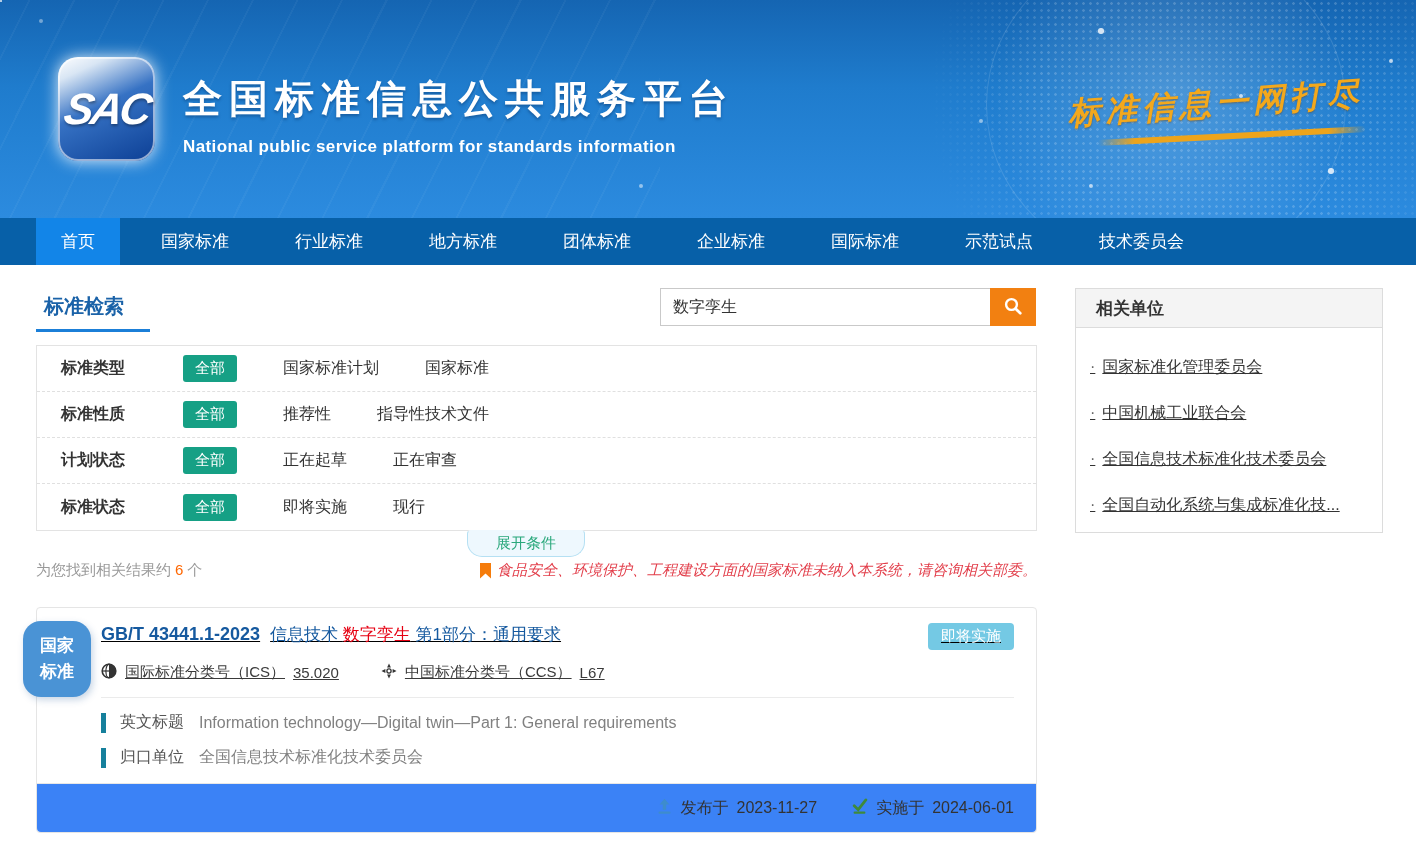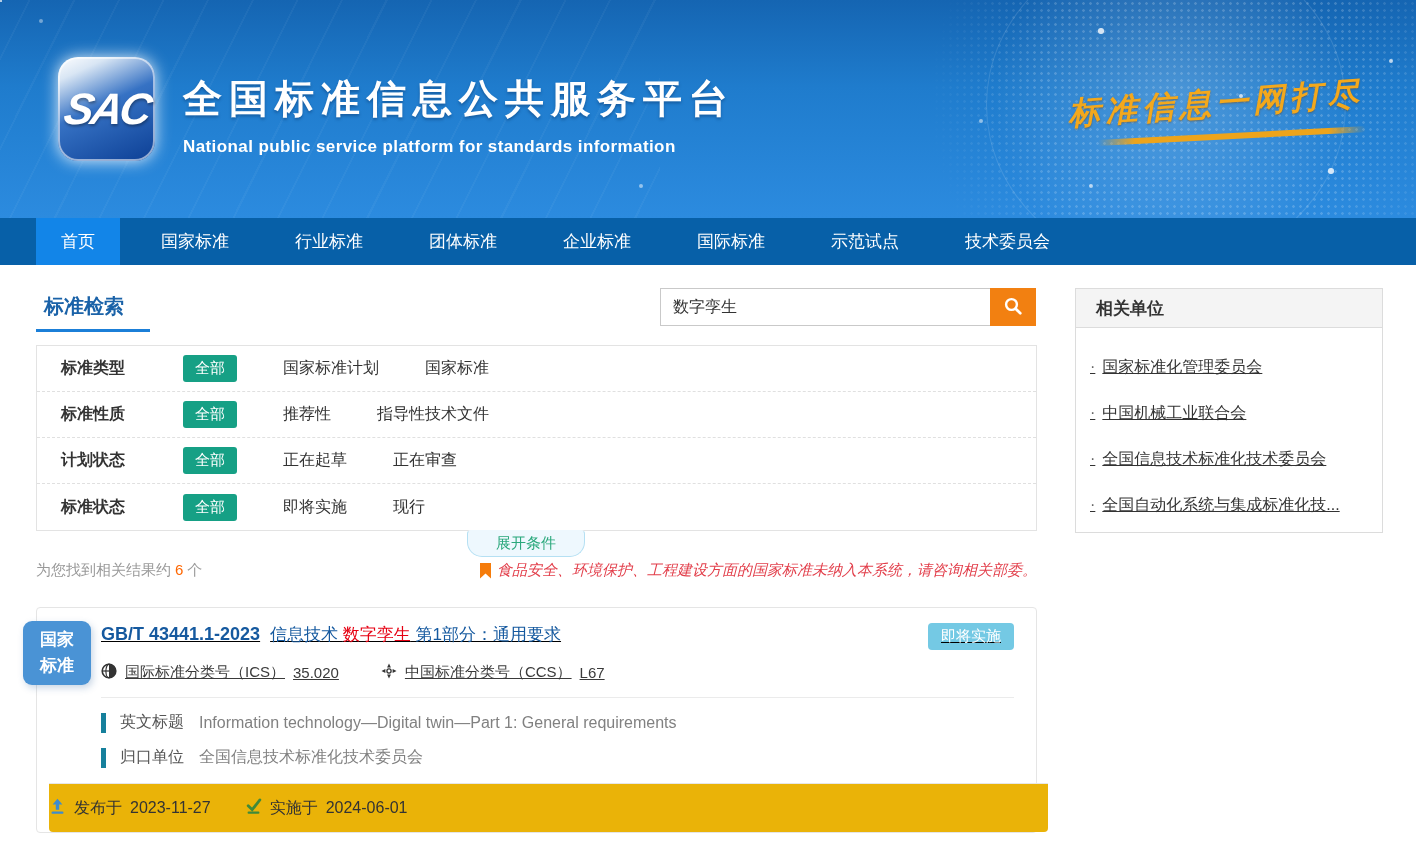--- a/index.html
+++ b/index.html
@@ -113,41 +113,41 @@
   .summary { color:#999; font-size:15px; }
   .summary .count { color:#ff6600; padding:0 4px; }
   .notice { font-size:15px; color:#e23e4a; display:flex; align-items:center; gap:6px;font-style:italic; }
   .bookmark-icon { width:11px; height:16px; background:#f57c0b;
     clip-path:polygon(0 0,100% 0,100% 100%,50% 68%,0 100%); }
 
   
   .card { position:absolute; left:36px; top:607px; width:1001px; height:226px;
     border:1px solid #e5e5e5; border-radius:4px; background:#fff; }
   .type-badge {
-    position:absolute; left:-14px; top:13px; width:68px; height:64px; background:#4a93d5;
-    border-radius:9px; color:#fff; font-size:17px; font-weight:bold; line-height:26px;
+    position:absolute; left:-14px; top:13px; width:68px; height:76px; background:#4a93d5;
+    border-radius:18px; color:#fff; font-size:17px; font-weight:bold; line-height:26px;
     display:flex; flex-direction:column; align-items:center; justify-content:center;
     box-shadow:2px 3px 7px rgba(40,90,150,.25);
   }
   .card-head { display:flex; justify-content:space-between; align-items:flex-start; padding:15px 22px 0 64px;text-decoration:underline; }
   .head-title { font-size:17px; color:#15599f; cursor:pointer; }
   .head-title .code { font-weight:bold; font-size:18px; margin-right:10px; }
   .head-title .hl { color:#e60012; }
   .status-badge { background:#74c9e4; color:#fff; font-size:15px; padding:4px 13px; border-radius:4px; white-space:nowrap; }
   .class-row { display:flex; align-items:center; gap:42px; margin:13px 0 0 64px; font-size:15px; color:#3a3a3a;text-decoration:underline; }
   .class-item { display:flex; align-items:center; gap:8px; }
   .card-divider { margin:15px 22px 0 64px; border-top:1px solid #ebebeb; }
   .attr-row { display:flex; align-items:center; margin:14px 0 0 64px; font-size:16px; }
   .attr-bar { width:5px; height:20px; background:#16809c; margin-right:14px; }
   .attr-label { color:#555; margin-right:15px; white-space:nowrap; }
   .attr-value { color:#818181; }
   .card-footer {
-    position:absolute; left:12px; bottom:0; width:100%; height:49px; background:#eab308;
+    position:absolute; left:0; bottom:0; width:100%; height:49px; background:#3b82f6;
     border-top:1px solid #e7e7e7; border-radius:0 0 4px 4px;
-    display:flex; align-items:center; justify-content:flex-start; gap:34px; padding-right:22px;
+    display:flex; align-items:center; justify-content:flex-end; gap:34px; padding-right:22px;
     font-size:16px; color:#333;
   }
   .date-item { display:flex; align-items:center; gap:8px; }
 
   
   .sidebar { position:absolute; left:1075px; top:288px; width:308px; height:245px; border:1px solid #dcdcdc; background:#fff; }
   .sidebar-header { height:39px; background:#f4f4f4; border-bottom:1px solid #dcdcdc;
     display:flex; align-items:center; padding-left:20px; font-size:17px; font-weight:bold; color:#333; }
   .sidebar-list { padding:4px 16px 0 14px; }
   .sidebar-item { margin-top:25px; font-size:16px; color:#333; cursor:pointer;
@@ -170,20 +170,21 @@
     <div class="en-title">National public service platform  for standards information</div>
   </div>
   <div class="slogan">标准信息一网打尽</div>
   <div class="slogan-underline"></div>
 </div>
 
 <div class="nav">
   <div class="nav-item active">首页</div>
   <div class="nav-item">国家标准</div>
   <div class="nav-item">行业标准</div>
+  <div class="nav-item">地方标准</div>
   <div class="nav-item">团体标准</div>
   <div class="nav-item">企业标准</div>
   <div class="nav-item">国际标准</div>
   <div class="nav-item">示范试点</div>
   <div class="nav-item">技术委员会</div>
 </div>
 
 <div class="section-title">标准检索</div>
 <div class="section-underline"></div>
 

